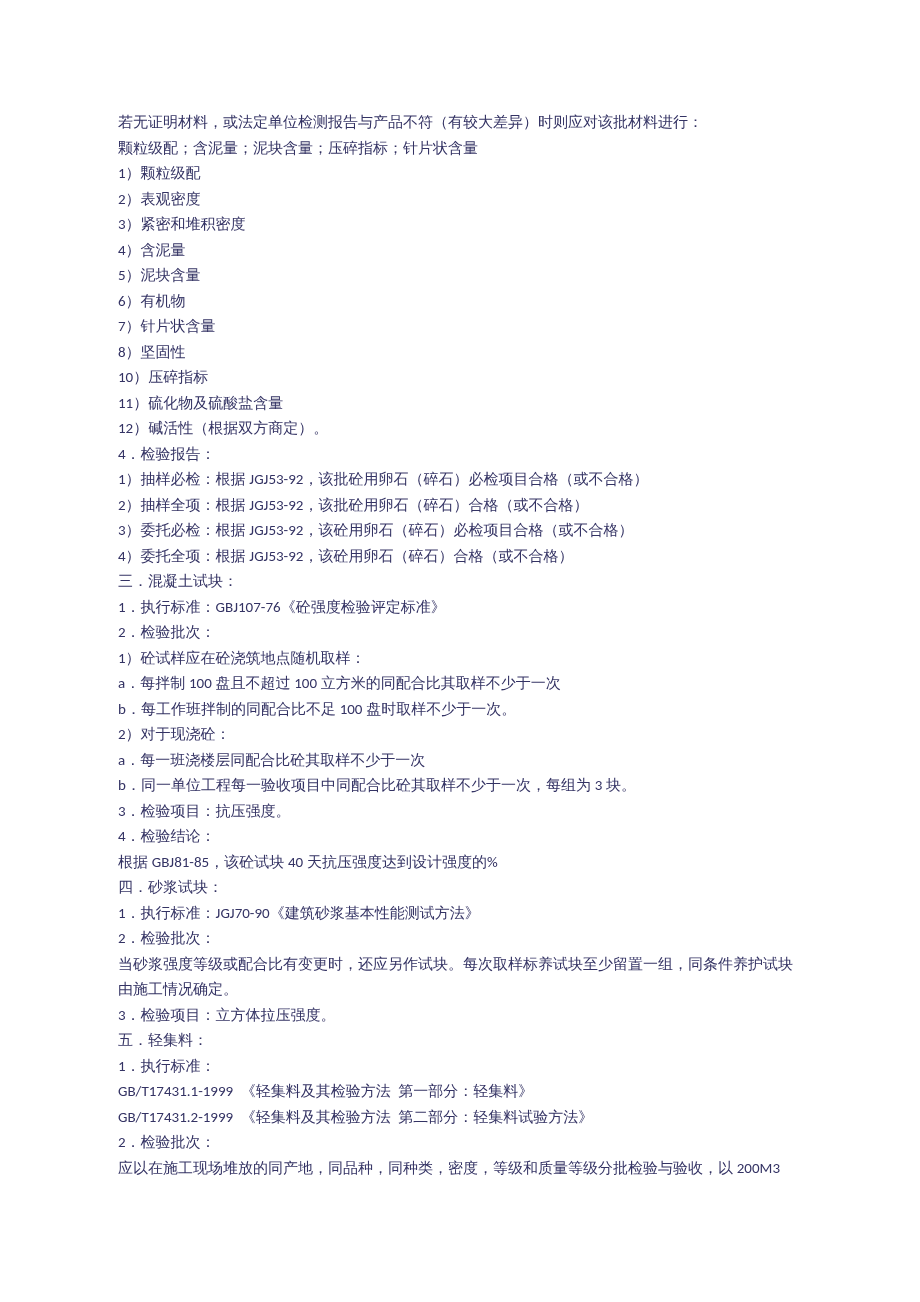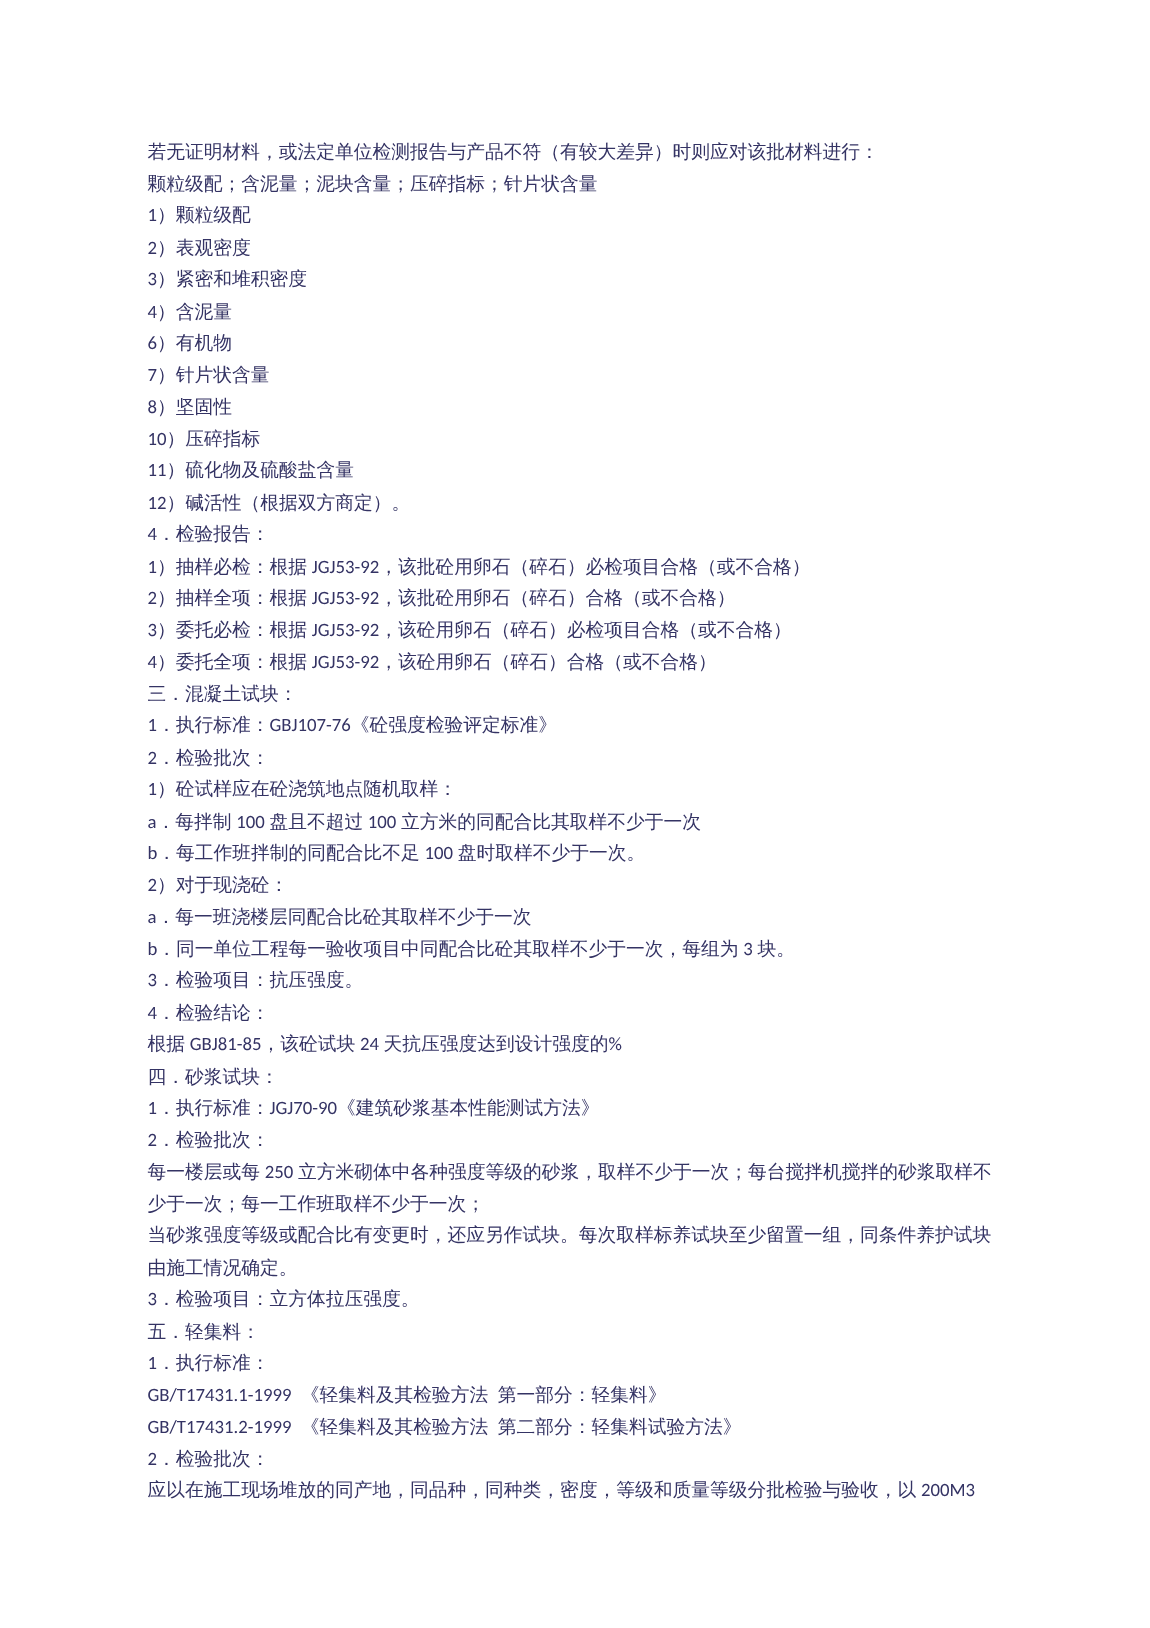--- a/index.html
+++ b/index.html
@@ -28,20 +28,21 @@
 </head>
 <body>
 
 <div class="page">
   <span class="line">若无证明材料，或法定单位检测报告与产品不符（有较大差异）时则应对该批材料进行：</span>
   <span class="line">颗粒级配；含泥量；泥块含量；压碎指标；针片状含量</span>
   <span class="line"><span class="latin">1</span>）颗粒级配</span>
   <span class="line"><span class="latin">2</span>）表观密度</span>
   <span class="line"><span class="latin">3</span>）紧密和堆积密度</span>
   <span class="line"><span class="latin">4</span>）含泥量</span>
+  <span class="line"><span class="latin">5</span>）泥块含量</span>
   <span class="line"><span class="latin">6</span>）有机物</span>
   <span class="line"><span class="latin">7</span>）针片状含量</span>
   <span class="line"><span class="latin">8</span>）坚固性</span>
   <span class="line"><span class="latin">10</span>）压碎指标</span>
   <span class="line"><span class="latin">11</span>）硫化物及硫酸盐含量</span>
   <span class="line"><span class="latin">12</span>）碱活性（根据双方商定）。</span>
   <span class="line"><span class="latin">4</span>．检验报告：</span>
   <span class="line"><span class="latin">1</span>）抽样必检：根据 <span class="latin">JGJ53-92</span>，该批砼用卵石（碎石）必检项目合格（或不合格）</span>
   <span class="line"><span class="latin">2</span>）抽样全项：根据 <span class="latin">JGJ53-92</span>，该批砼用卵石（碎石）合格（或不合格）</span>
   <span class="line"><span class="latin">3</span>）委托必检：根据 <span class="latin">JGJ53-92</span>，该砼用卵石（碎石）必检项目合格（或不合格）</span>
@@ -50,25 +51,24 @@
   <span class="line"><span class="latin">1</span>．执行标准：<span class="latin">GBJ107-76</span>《砼强度检验评定标准》</span>
   <span class="line"><span class="latin">2</span>．检验批次：</span>
   <span class="line"><span class="latin">1</span>）砼试样应在砼浇筑地点随机取样：</span>
   <span class="line"><span class="latin">a</span>．每拌制 <span class="latin">100</span> 盘且不超过 <span class="latin">100</span> 立方米的同配合比其取样不少于一次</span>
   <span class="line"><span class="latin">b</span>．每工作班拌制的同配合比不足 <span class="latin">100</span> 盘时取样不少于一次。</span>
   <span class="line"><span class="latin">2</span>）对于现浇砼：</span>
   <span class="line"><span class="latin">a</span>．每一班浇楼层同配合比砼其取样不少于一次</span>
   <span class="line"><span class="latin">b</span>．同一单位工程每一验收项目中同配合比砼其取样不少于一次，每组为 <span class="latin">3</span> 块。</span>
   <span class="line"><span class="latin">3</span>．检验项目：抗压强度。</span>
   <span class="line"><span class="latin">4</span>．检验结论：</span>
-  <span class="line">根据 <span class="latin">GBJ81-85</span>，该砼试块 <span class="latin">24</span> 天抗压强度达到设计强度的<span class="latin">%</span></span>
+  <span class="line">根据 <span class="latin">GBJ81-85</span>，该砼试块 <span class="latin">40</span> 天抗压强度达到设计强度的<span class="latin">%</span></span>
   <span class="line">四．砂浆试块：</span>
   <span class="line"><span class="latin">1</span>．执行标准：<span class="latin">JGJ70-90</span>《建筑砂浆基本性能测试方法》</span>
   <span class="line"><span class="latin">2</span>．检验批次：</span>
-  <span class="line">每一楼层或每 <span class="latin">250</span> 立方米砌体中各种强度等级的砂浆，取样不少于一次；每台搅拌机搅拌的砂浆取样不少于一次；每一工作班取样不少于一次；</span>
   <span class="line">当砂浆强度等级或配合比有变更时，还应另作试块。每次取样标养试块至少留置一组，同条件养护试块由施工情况确定。</span>
   <span class="line"><span class="latin">3</span>．检验项目：立方体拉压强度。</span>
   <span class="line">五．轻集料：</span>
   <span class="line"><span class="latin">1</span>．执行标准：</span>
   <span class="line"><span class="latin">GB/T17431.1-1999</span>  《轻集料及其检验方法  第一部分：轻集料》</span>
   <span class="line"><span class="latin">GB/T17431.2-1999</span>  《轻集料及其检验方法  第二部分：轻集料试验方法》</span>
   <span class="line"><span class="latin">2</span>．检验批次：</span>
   <span class="line">应以在施工现场堆放的同产地，同品种，同种类，密度，等级和质量等级分批检验与验收，以 <span class="latin">200M3</span></span>
 </div>
 

